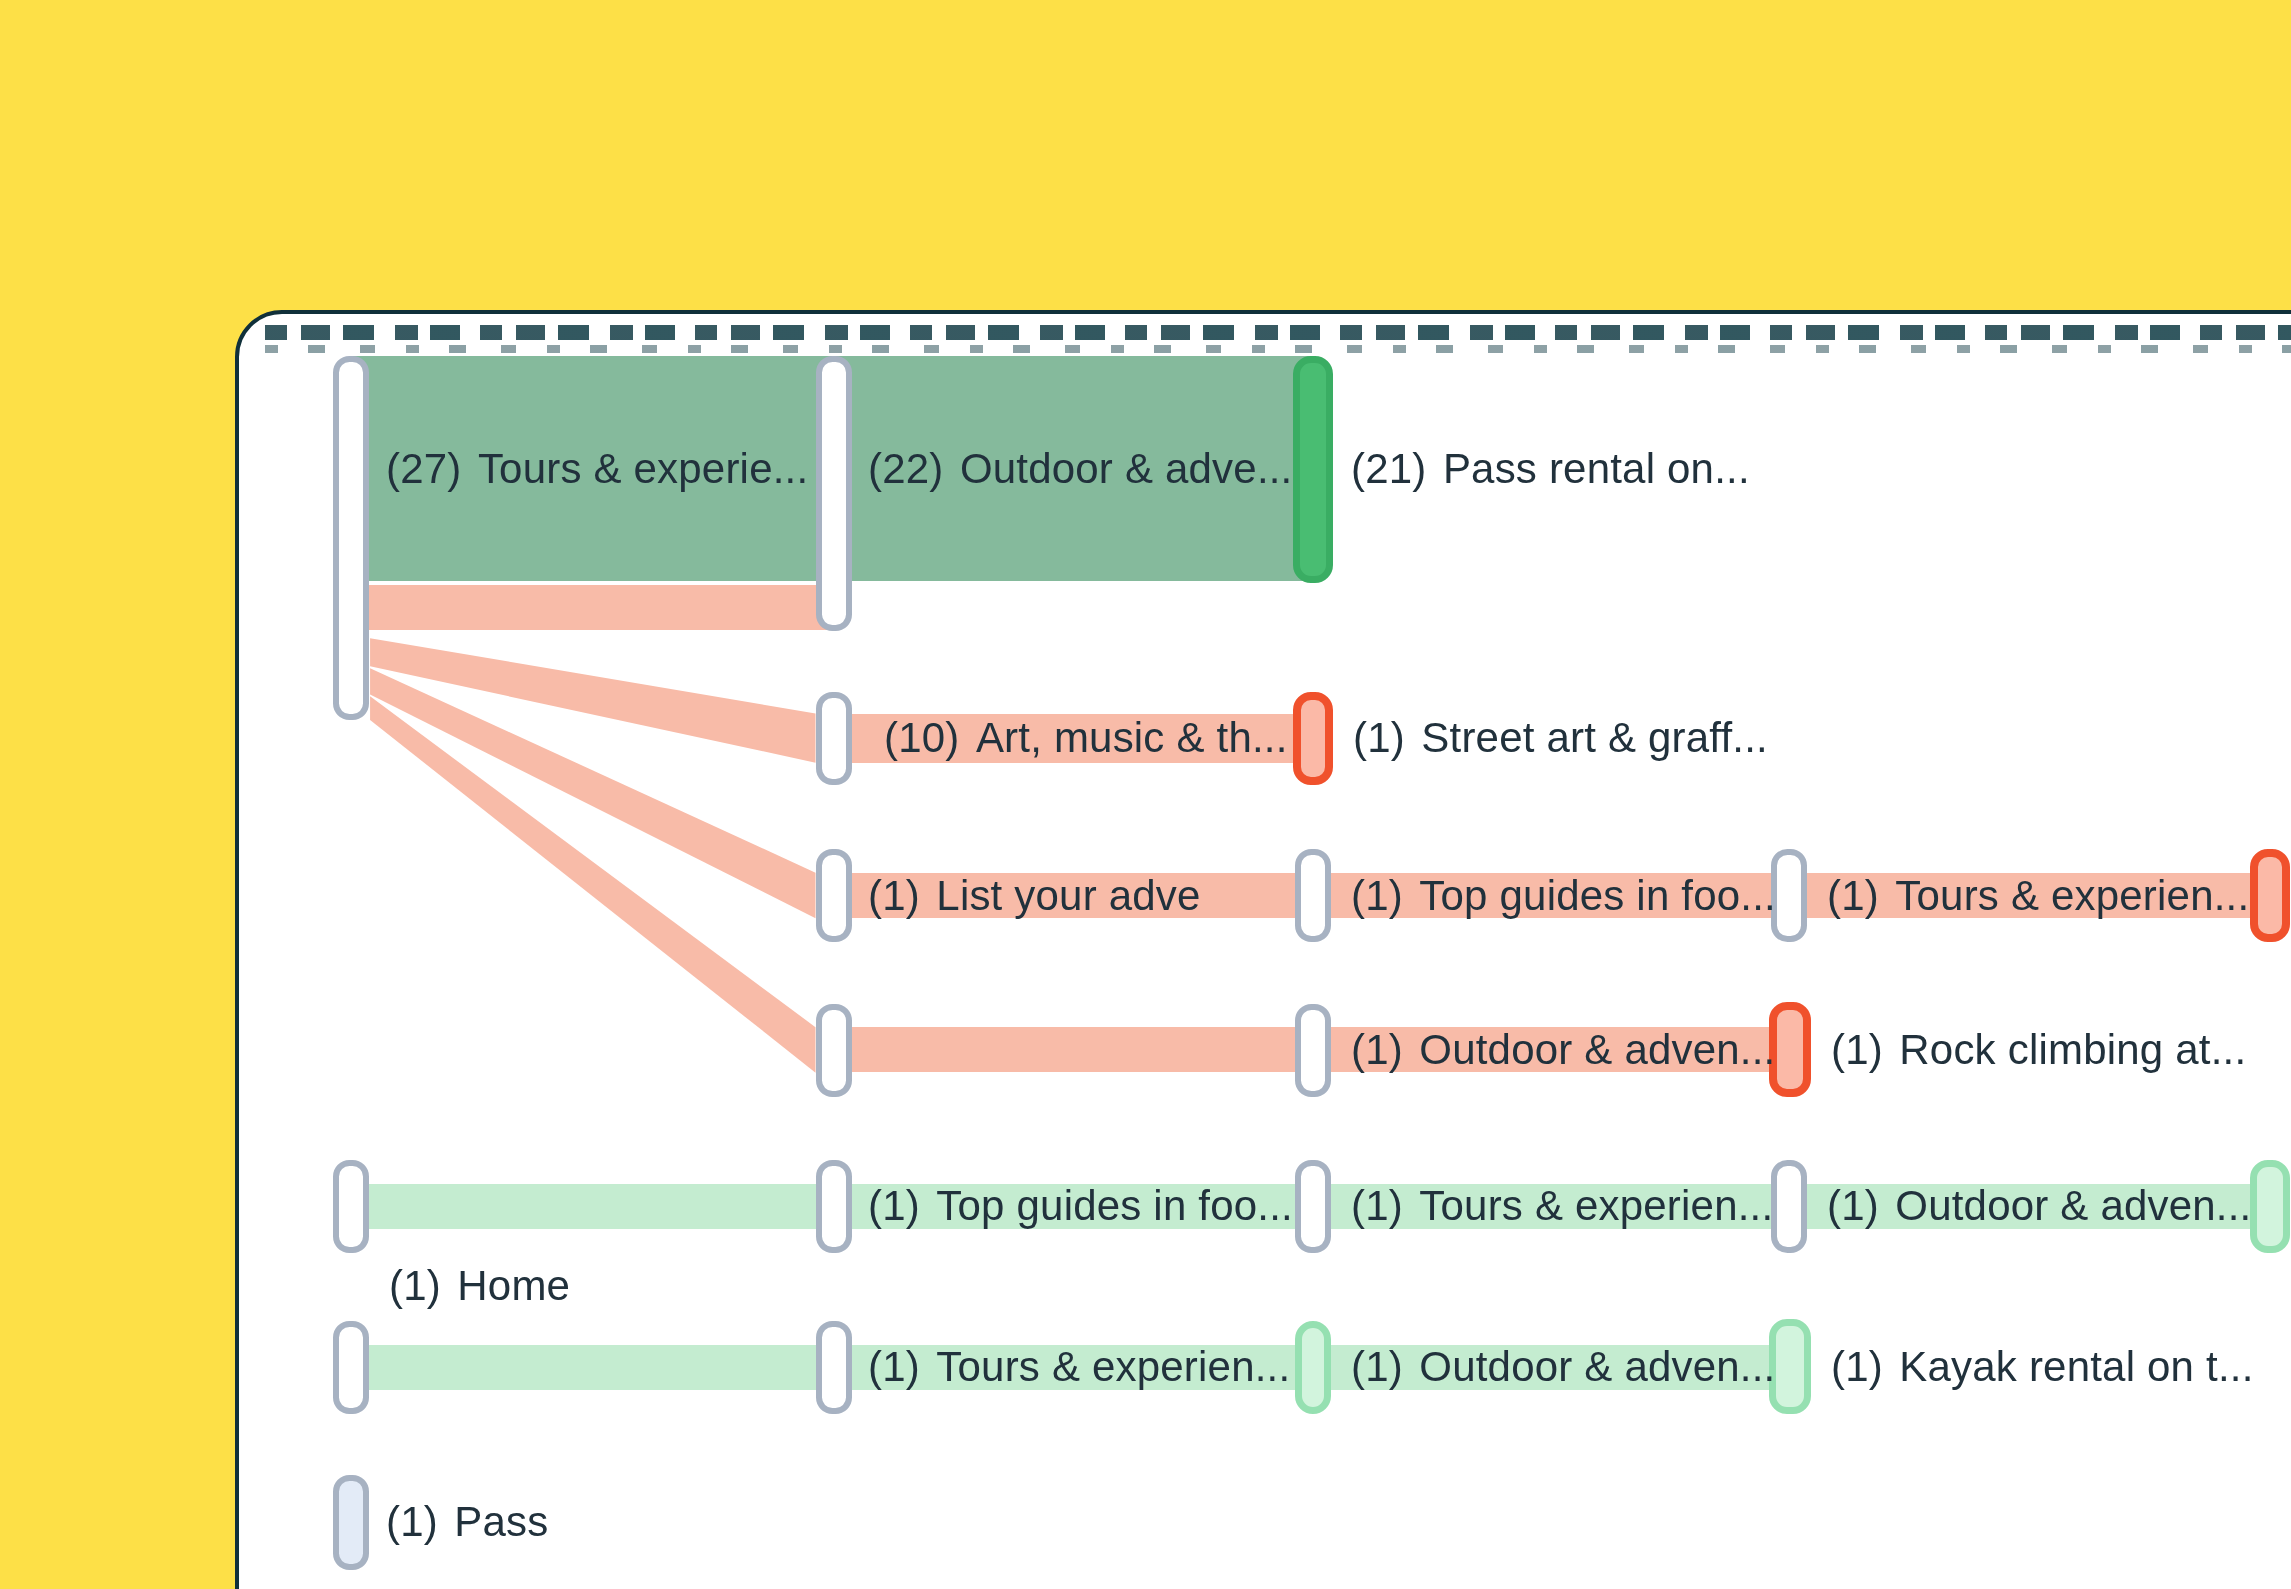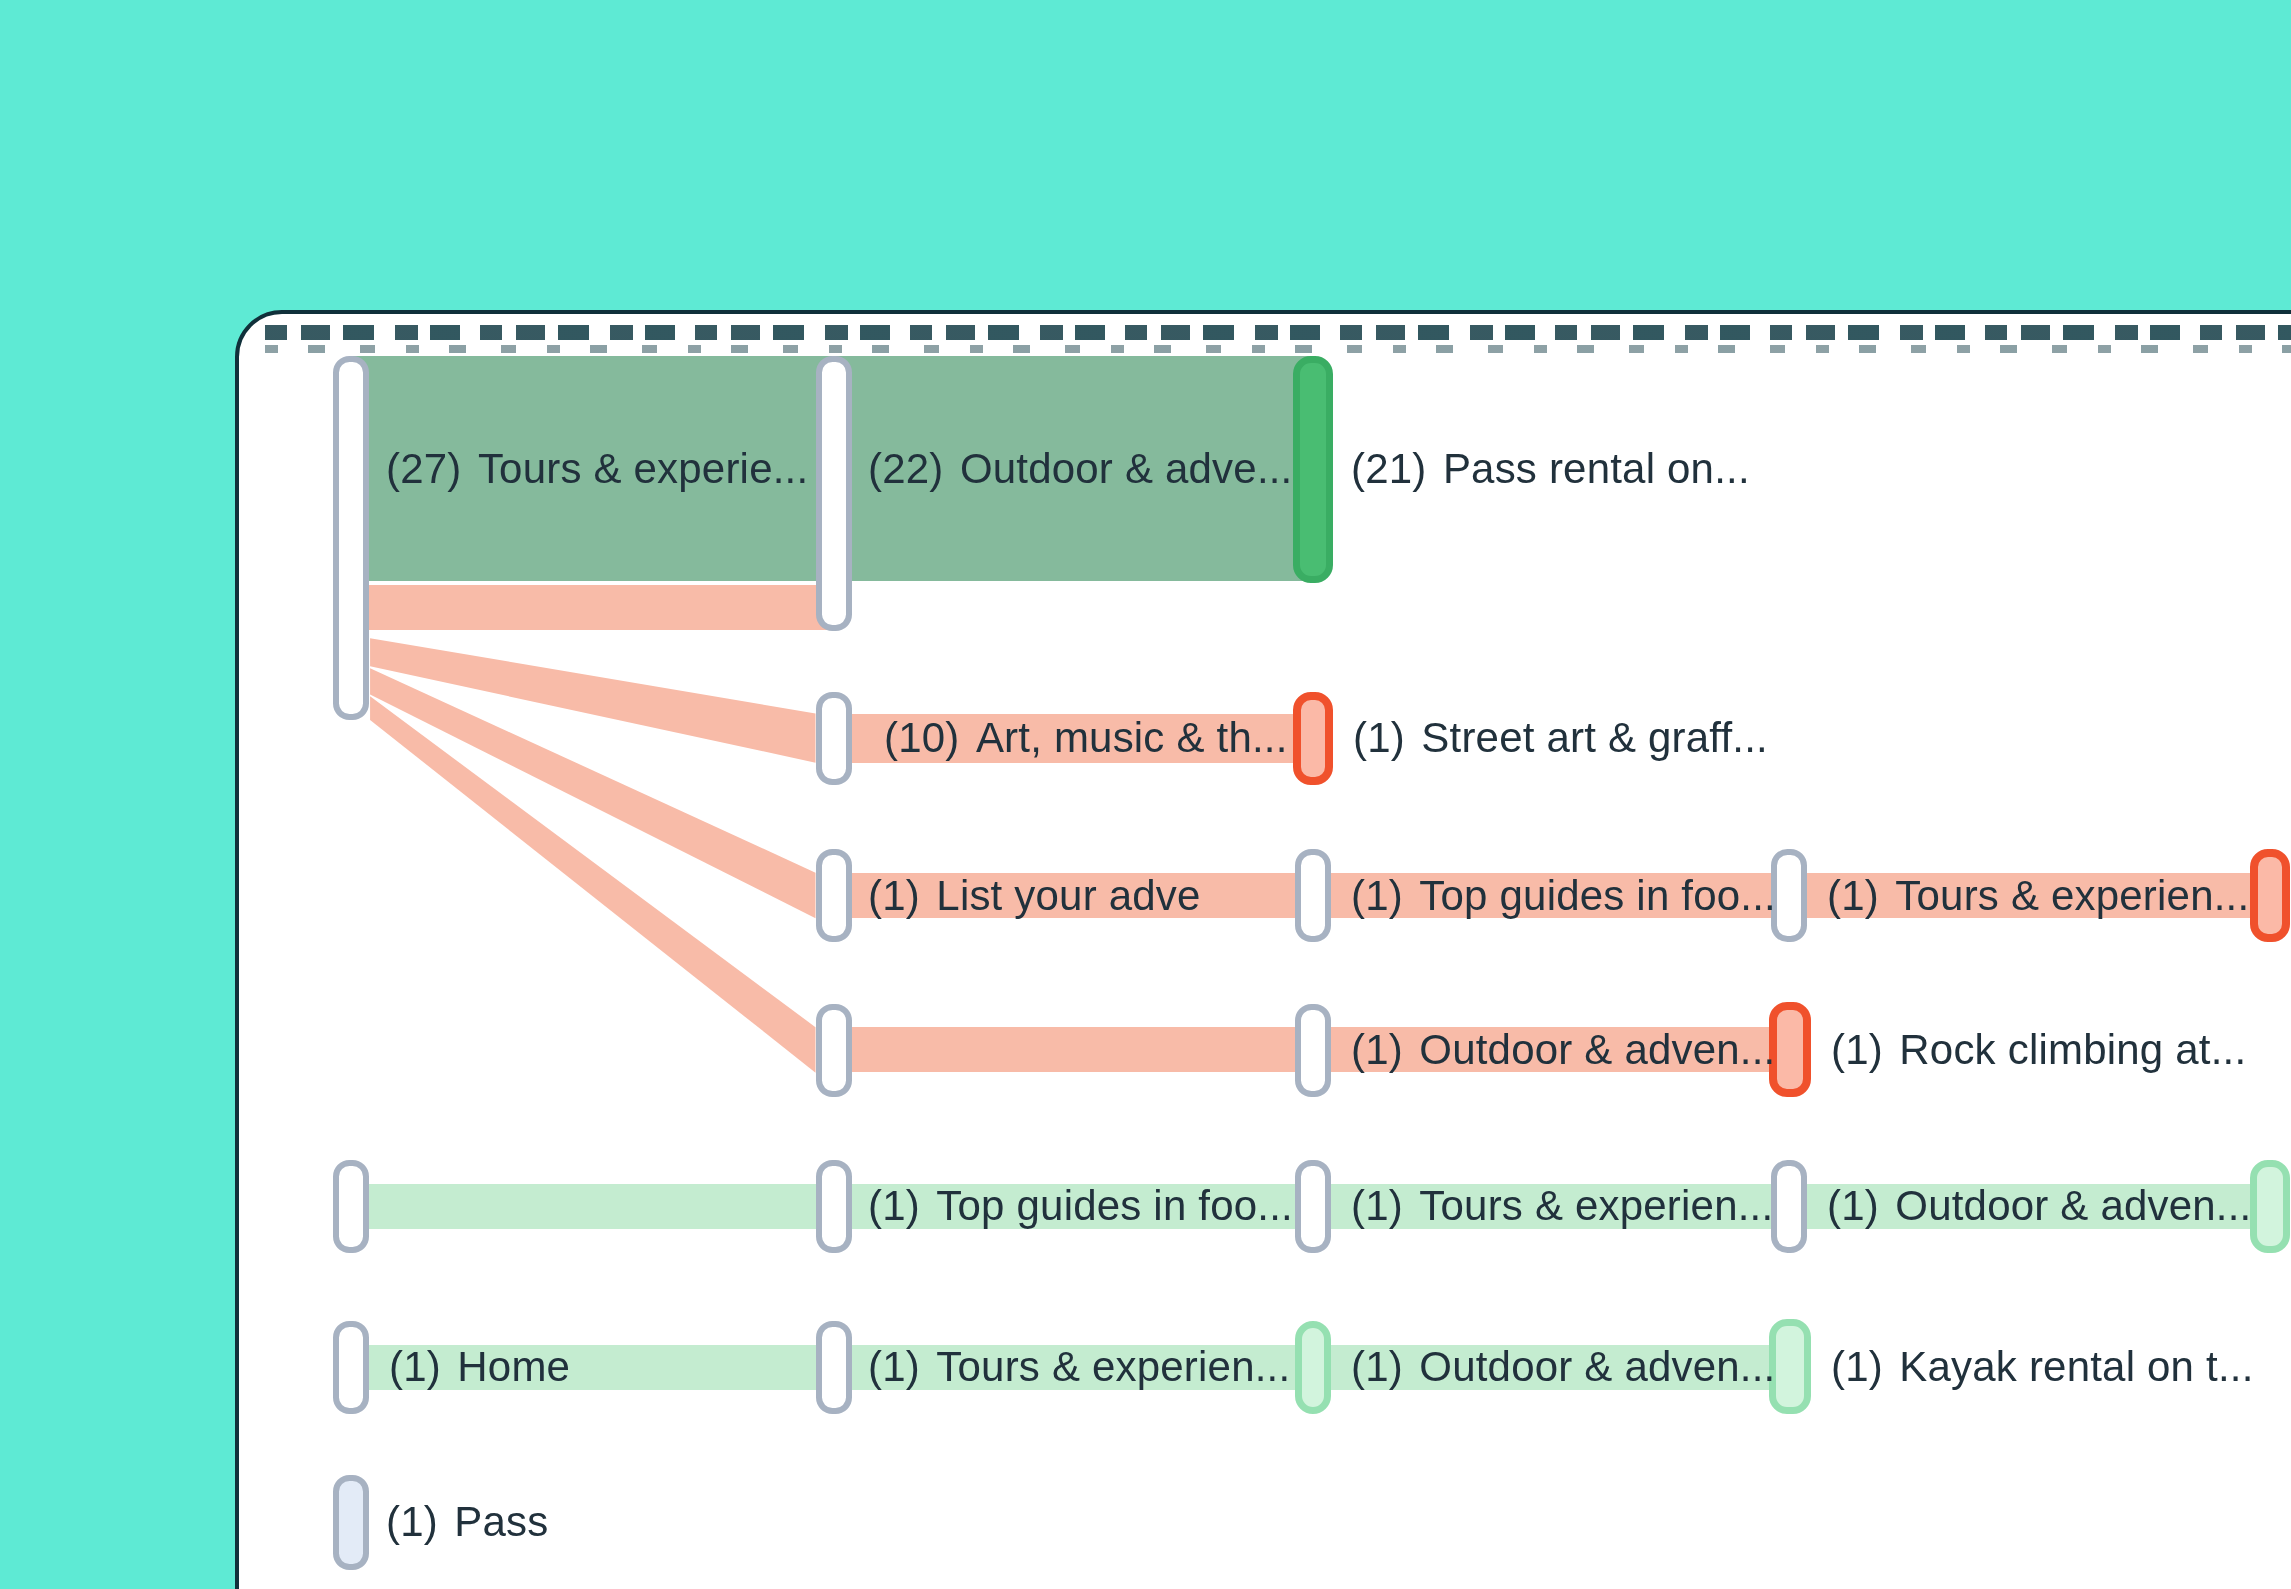--- a/index.html
+++ b/index.html
@@ -1,16 +1,16 @@
 <!DOCTYPE html>
 <html style="font-size:14.5px"><head>
 <meta charset="utf-8">
 <style>
   html,body{margin:0;padding:0;background:#01666f;}
-  .stage{position:relative;width:2291px;height:1589px;background:#5eead4;overflow:hidden;
+  .stage{position:relative;width:2291px;height:1589px;background:#fde047;overflow:hidden;
          font-family:"Liberation Sans","DejaVu Sans",sans-serif;}
   .card{position:absolute;left:235px;top:310px;width:2118px;height:1400px;background:#ffffff;
         border:4.5px solid #10303a;border-radius:47px;box-sizing:border-box;}
   .frag{position:absolute;opacity:.88;}
   .frag1{left:265px;top:325px;width:2026px;height:14.5px;
     background:repeating-linear-gradient(90deg,#1c434c 0 22px,transparent 22px 36px,#1c434c 36px 65px,
       transparent 65px 78px,#16414a 78px 109px,transparent 109px 130px,#1c434c 130px 153px,
       transparent 153px 165px,#16414a 165px 195px,transparent 195px 215px);}
   .frag2{left:265px;top:345px;width:2026px;height:8.2px;opacity:.5;
     background:repeating-linear-gradient(90deg,#1c434c 0 12.7px,transparent 12.7px 43px,#16414a 43px 60px,
@@ -106,20 +106,20 @@
   <div class="lbl" style="left:1351px;top:896px;"><span class="cnt">(1)</span><span>Top guides in foo...</span></div>
   <div class="lbl" style="left:1827px;top:896px;"><span class="cnt">(1)</span><span>Tours &amp; experien...</span></div>
 
   <div class="lbl" style="left:1351px;top:1050px;"><span class="cnt">(1)</span><span>Outdoor &amp; adven...</span></div>
   <div class="lbl" style="left:1831px;top:1050px;"><span class="cnt">(1)</span><span>Rock climbing at...</span></div>
 
   <div class="lbl" style="left:868px;top:1206px;"><span class="cnt">(1)</span><span>Top guides in foo...</span></div>
   <div class="lbl" style="left:1351px;top:1206px;"><span class="cnt">(1)</span><span>Tours &amp; experien...</span></div>
   <div class="lbl" style="left:1827px;top:1206px;"><span class="cnt">(1)</span><span>Outdoor &amp; adven...</span></div>
 
-  <div class="lbl" style="left:389px;top:1367px;text-align:right;"><span class="cnt">(1)</span><span>Home</span></div>
+  <div class="lbl" style="left:389px;top:1286px;text-align:right;"><span class="cnt">(1)</span><span>Home</span></div>
   <div class="lbl" style="left:868px;top:1367px;"><span class="cnt">(1)</span><span>Tours &amp; experien...</span></div>
   <div class="lbl" style="left:1351px;top:1367px;"><span class="cnt">(1)</span><span>Outdoor &amp; adven...</span></div>
   <div class="lbl" style="left:1831px;top:1367px;"><span class="cnt">(1)</span><span>Kayak rental on t...</span></div>
 
   <div class="lbl" style="left:386px;top:1522px;"><span class="cnt">(1)</span><span>Pass</span></div>
 </div>
 
 
 </body></html>

